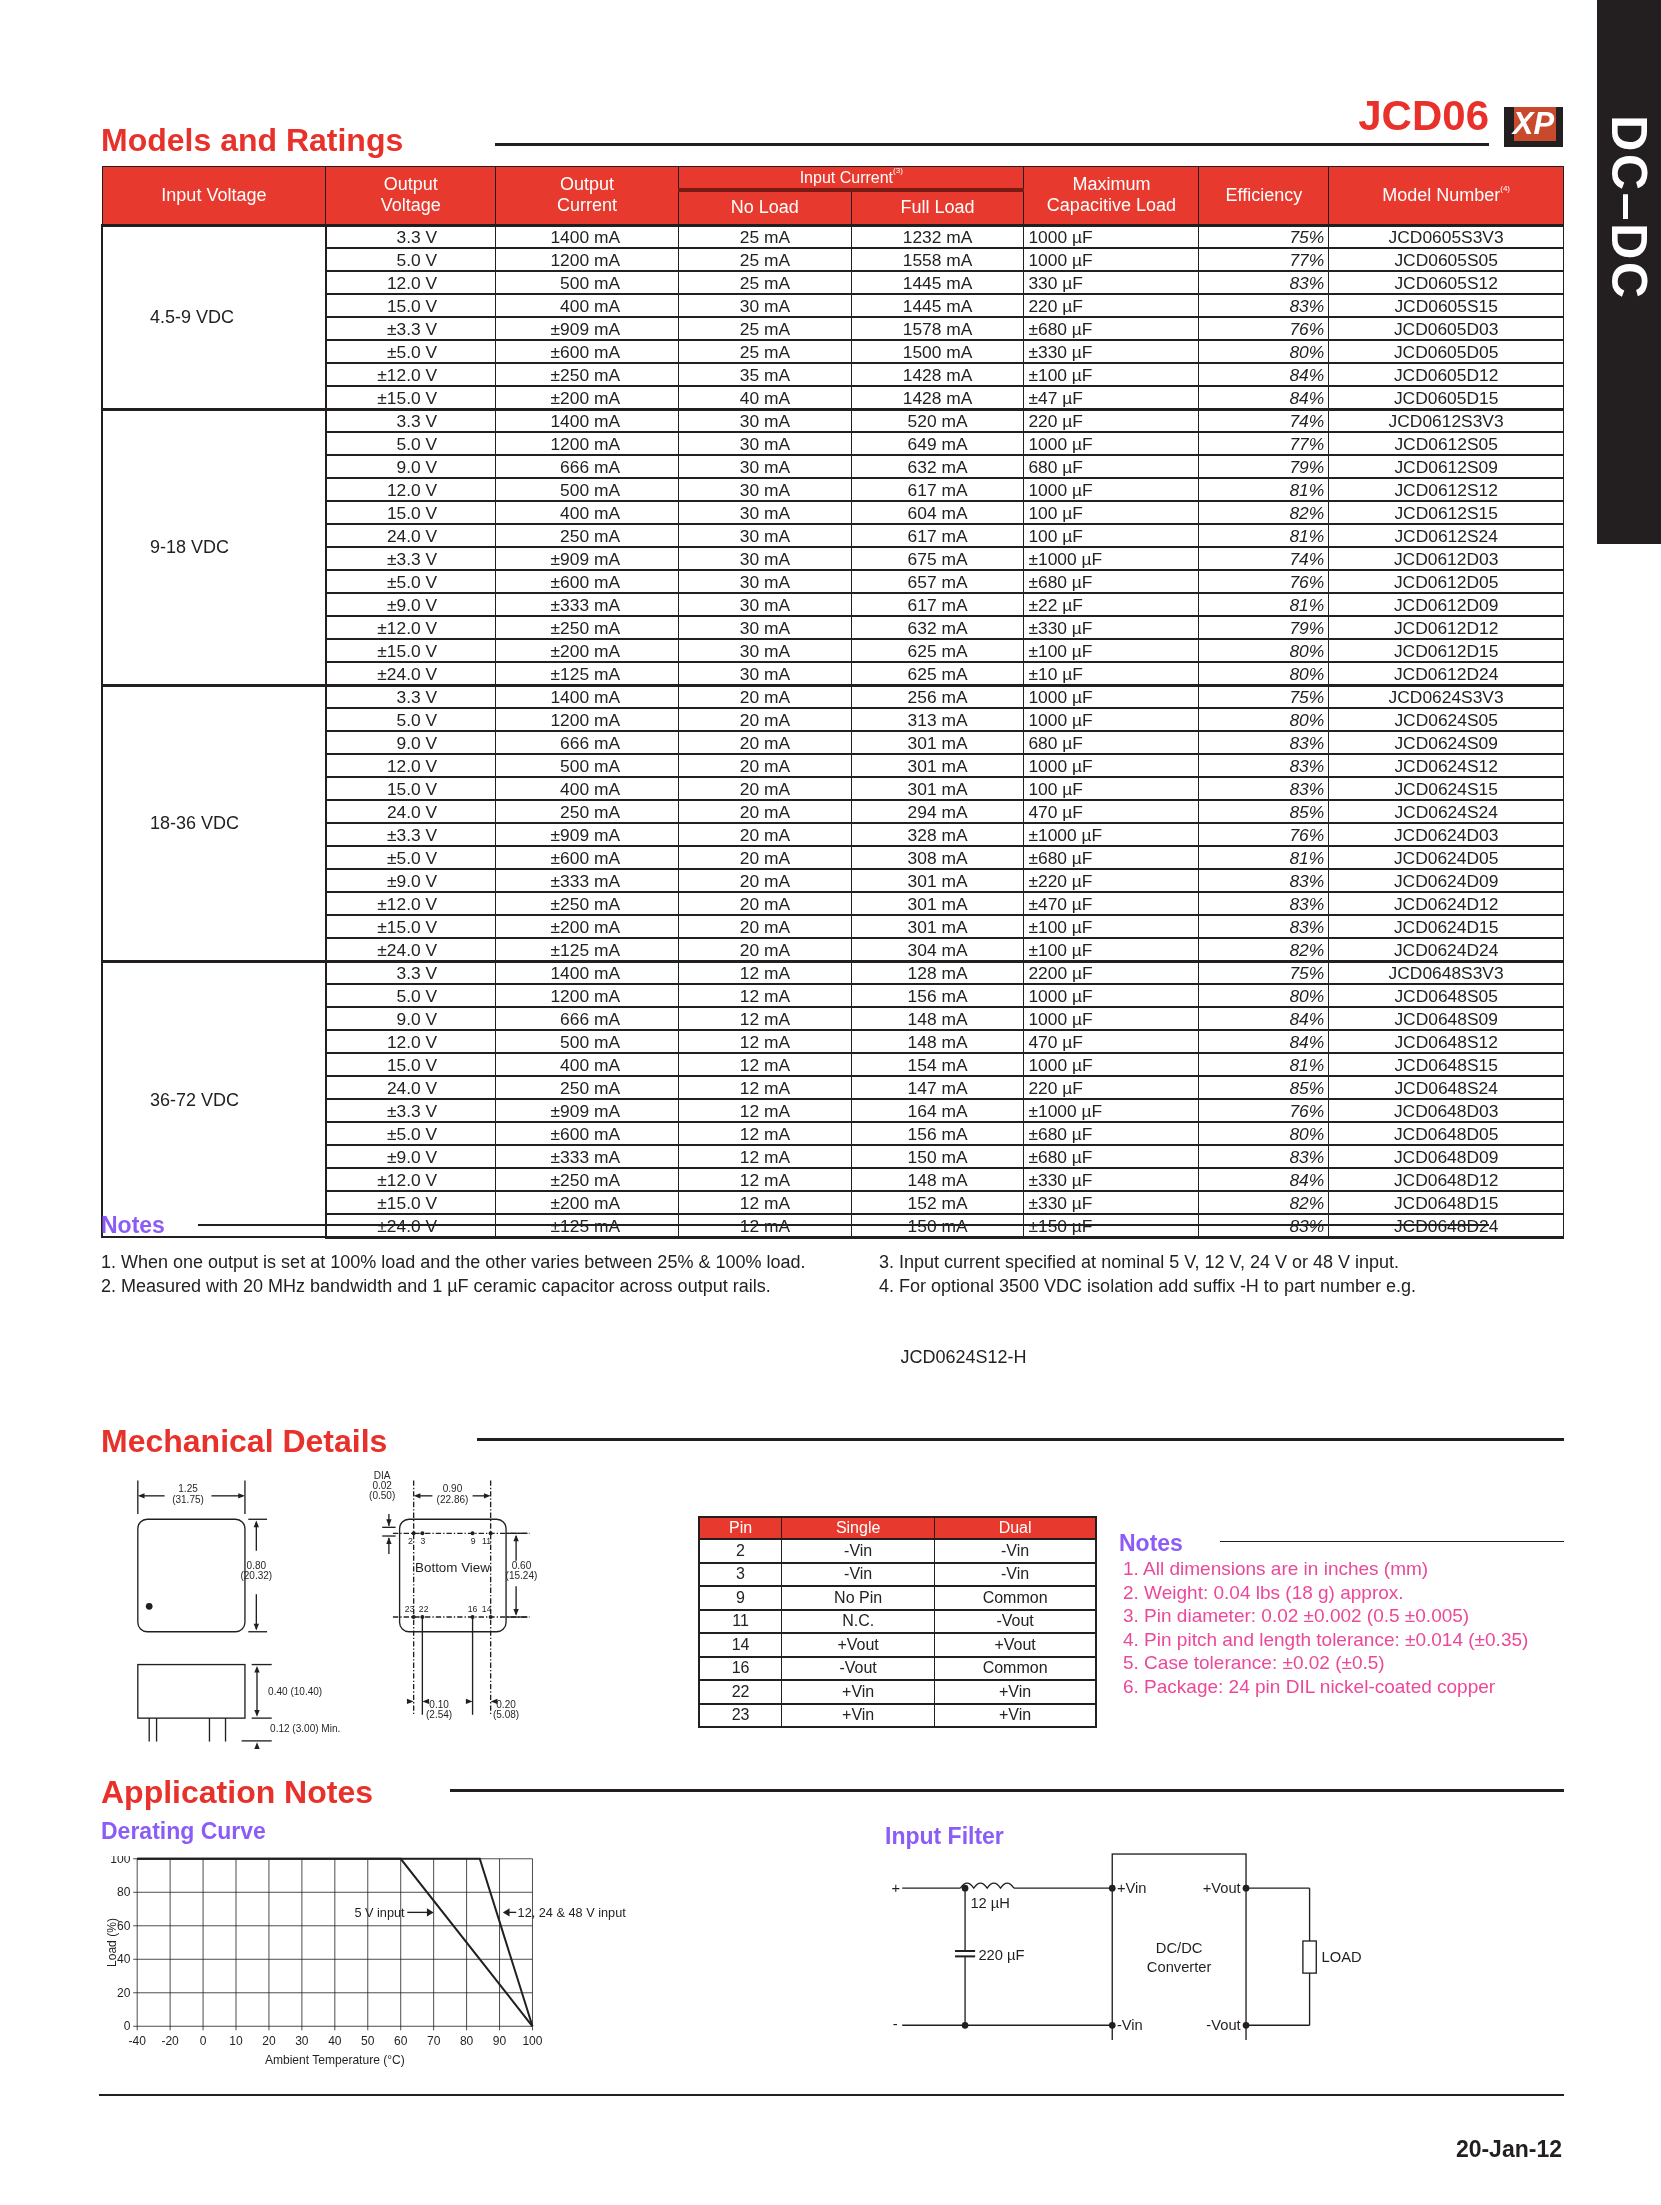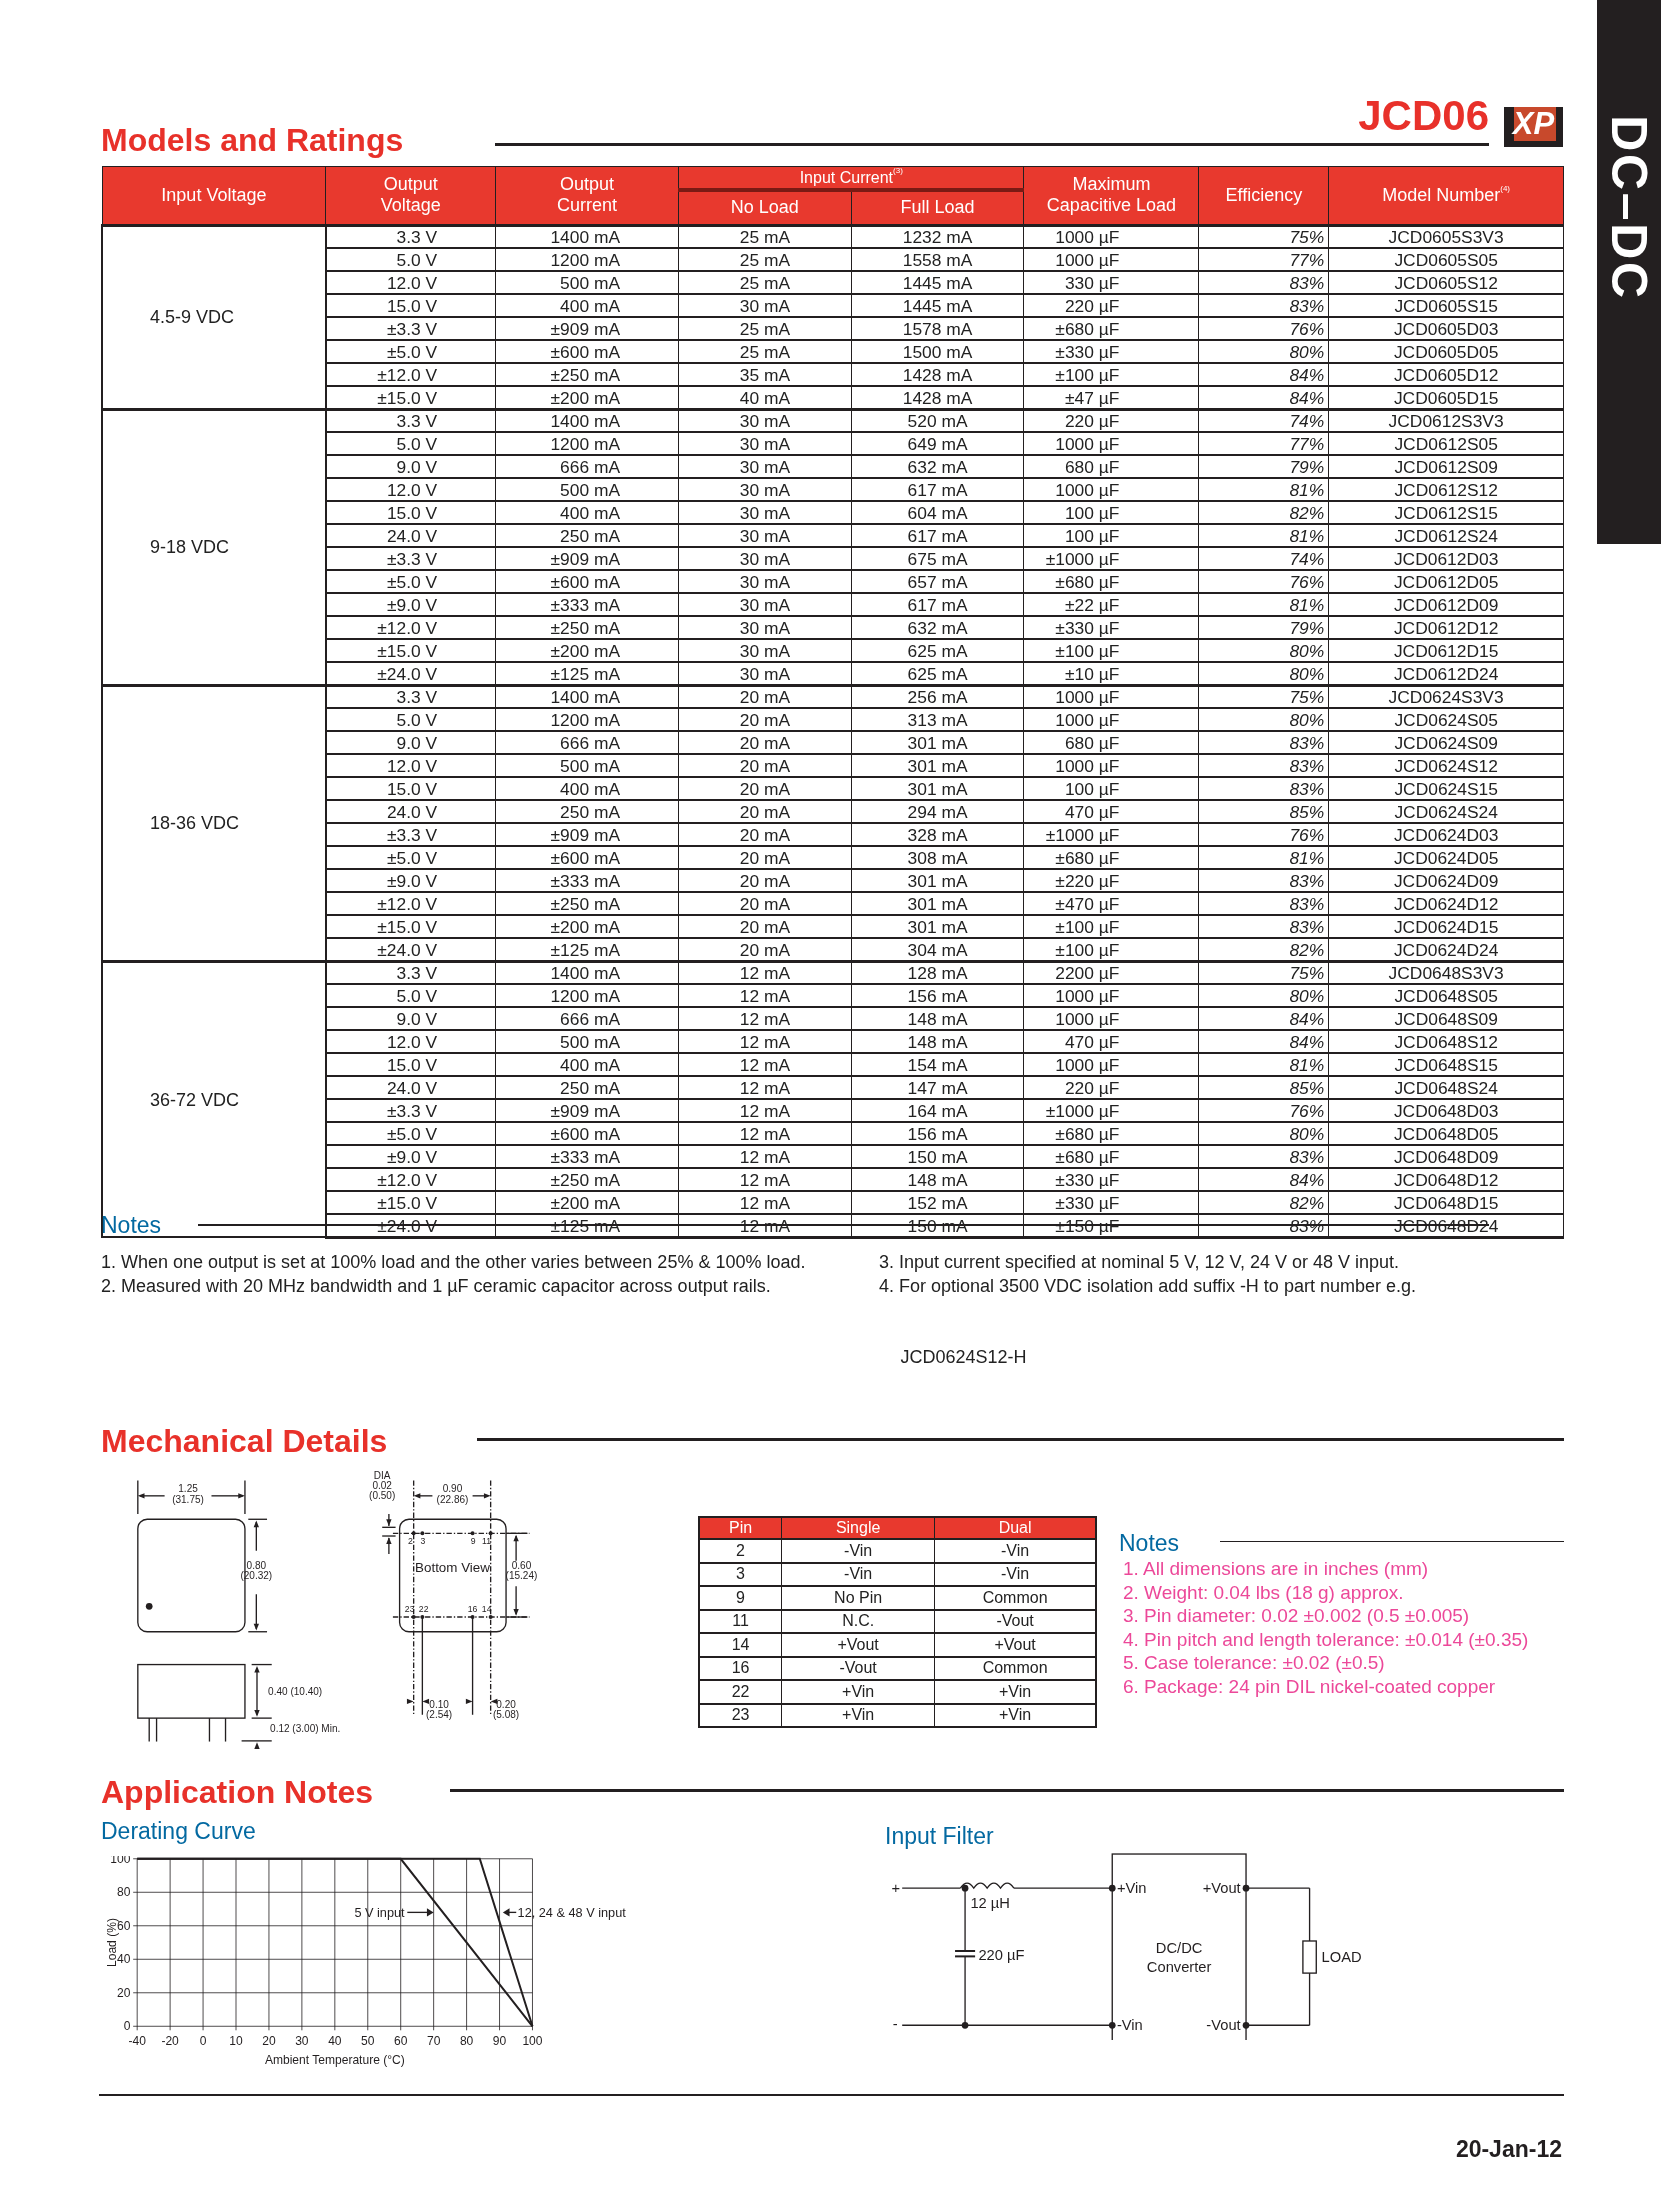--- a/index.html
+++ b/index.html
@@ -8,35 +8,35 @@
 
   .sidebar { position: absolute; left: 1597px; top: 0; width: 64px; height: 544px; background: #231f20; }
   .sidebar-text { position: absolute; left: 0; top: 101px; width: 64px; height: 214px; display: flex; align-items: center; justify-content: center; }
   .sidebar-text span { display: block; transform: rotate(90deg); white-space: nowrap; color: #fff; font-weight: bold; font-size: 50px; letter-spacing: 2.7px; }
 
   .product-title { position: absolute; right: 172px; top: 95px; color: #e8312a; font-weight: bold; font-size: 42px; line-height: 1; }
   .xp-logo { position: absolute; left: 1504px; top: 107px; width: 59px; height: 40px; background: #231f20; display: flex; align-items: flex-start; justify-content: center; }
   .xp-logo span { color: #fff; font-weight: bold; font-size: 31px; font-style: italic; background: linear-gradient(90deg, #231f20 0 10%, #c8492c 10% 95%, #231f20 95%); padding: 0 4px; line-height: 34px; }
 
   .section-title { position: absolute; color: #e8312a; font-weight: bold; font-size: 32px; line-height: 1; white-space: nowrap; }
-  .sub-title { position: absolute; color: #0369a1; font-weight: normal; font-size: 23px; line-height: 1; white-space: nowrap; }
+  .sub-title { position: absolute; color: #8b5cf6; font-weight: bold; font-size: 23px; line-height: 1; white-space: nowrap; }
   .rule { position: absolute; height: 2.7px; background: #231f20; }
   .rule.thin { height: 2px; }
 
   
   table.ratings { position: absolute; left: 101px; top: 166px; width: 1463px; border-collapse: collapse; font-size: 17.4px; }
   table.ratings th { background: #e8392e; color: #fff; font-weight: normal; font-size: 18px; line-height: 21.4px; border: 1.3px solid #231f20; text-align: center; padding: 0 2.7px; }
   table.ratings thead tr.h1 th { height: 23px; }
   table.ratings thead tr.h2 th { height: 35px; }
   table.ratings th.ic-top { height: 20px; font-size: 16px; border-bottom: 4px solid #7a1a14; }
   table.ratings td { border-left: 1.3px solid #231f20; border-right: 1.3px solid #231f20; border-top: 2px solid #231f20; height: 23px; line-height: 20px; text-align: center; padding: 0 4px; white-space: nowrap; }
   table.ratings td.vin { border: 2px solid #231f20; border-top: 3.4px solid #231f20; text-align: left; padding-left: 47px; vertical-align: middle; font-size: 18px; }
   table.ratings tr.grp-start td { border-top: 3.4px solid #231f20; border-radius: 9px; }
   table.ratings td.right { text-align: right; padding-right: 58px; }
-  table.ratings td.cap { text-align: right; padding-right: 79px; }
+  table.ratings td.cap { text-align: left; padding-right: 79px; }
   table.ratings td.eff { text-align: right; font-style: italic; }
   table.ratings tbody tr:last-child td { border-bottom: 3.4px solid #231f20; }
   sup { font-size: 8px; vertical-align: top; line-height: 1; }
 
   .notes-list { position: absolute; font-size: 18px; line-height: 24px; color: #222; }
 
   
   table.pins { position: absolute; left: 698px; top: 1516px; width: 399px; border-collapse: collapse; font-size: 16px; }
   table.pins th { background: #e8392e; color: #fff; font-weight: normal; height: 22px; border: 1.3px solid #231f20; border-bottom: 2.7px solid #231f20; }
   table.pins td { border: 1.3px solid #231f20; border-top: 2px solid #231f20; height: 23.5px; text-align: center; }

